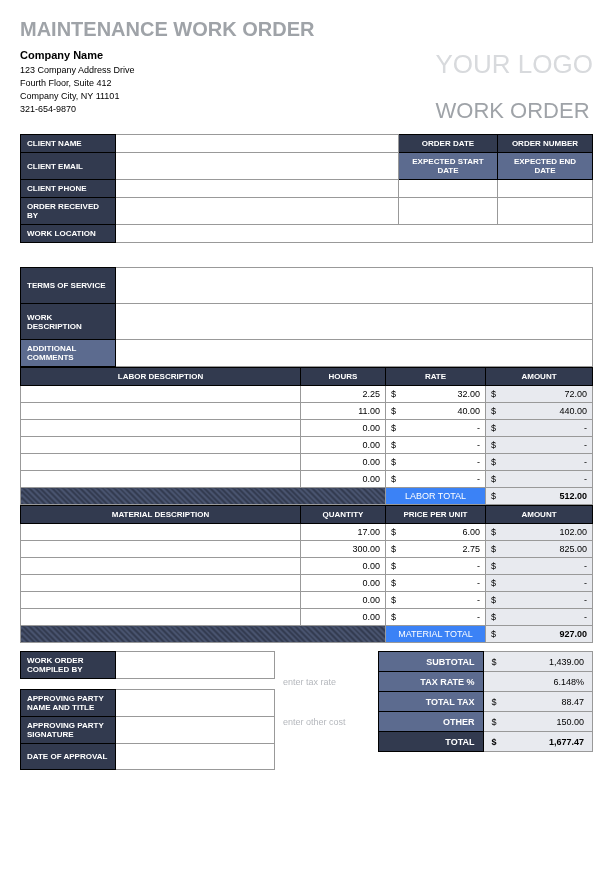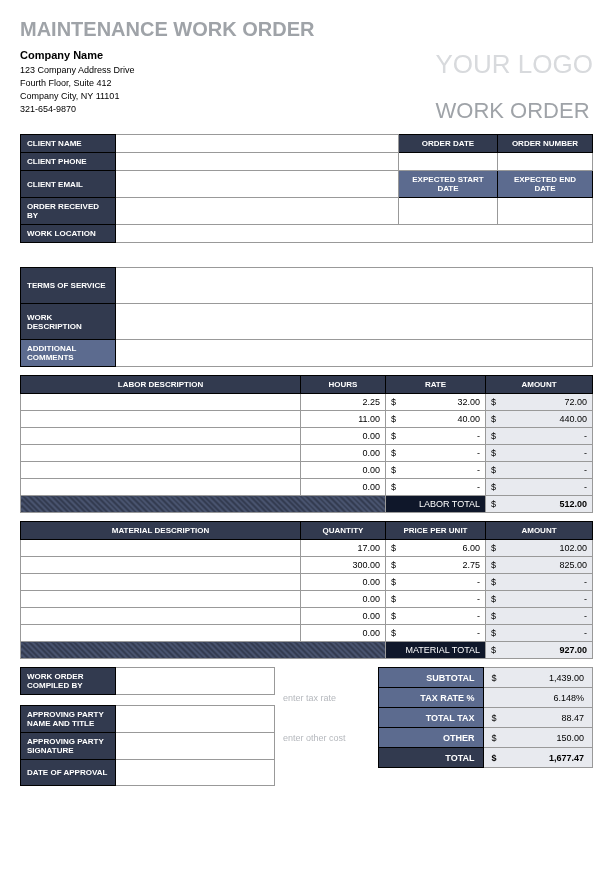--- a/index.html
+++ b/index.html
@@ -15,28 +15,28 @@
 .dark{background:#323a4f;color:#fff;font-weight:bold;font-size:8px;padding:4px 6px;border:1px solid #000}
 .mid{background:#5c6b8f;color:#fff;font-weight:bold;font-size:8px;padding:4px 6px;border:1px solid #000;text-align:center}
 .cell{border:1px solid #999;padding:3px 6px;font-size:9px;background:#fff}
 .hdr-info{margin-top:10px}
 .hdr-info td{height:18px}
 .lbl{width:95px}
 .desc-sec{margin-top:24px}
 .desc-sec .dark{width:95px;vertical-align:middle}
 .desc-sec .cell{height:36px}
 .add-c{background:#5c6b8f;color:#fff;font-weight:bold;font-size:8px;padding:4px 6px;border:1px solid #000}
-.line-items{margin-top:8px}
+.line-items{}
 .line-items th{background:#323a4f;color:#fff;font-weight:bold;font-size:8px;padding:4px;border:1px solid #000;text-align:center}
 .line-items td{border:1px solid #999;padding:3px 5px;height:17px;font-size:9px}
 .num{text-align:right}
 .amt{background:#e8eaef}
 .dol{float:left}
 .hatch{background:repeating-linear-gradient(45deg,#323a4f,#323a4f 2px,#4a5570 2px,#4a5570 4px);height:10px;border:1px solid #000}
-.tot-lbl{background:#0f172a;color:#fff;text-align:right;padding:4px 8px;border:1px solid #000}
+.tot-lbl{background:#3b82f6;color:#fff;text-align:center;padding:4px 8px;border:1px solid #000}
 .tot-val{background:#e8eaef;border:1px solid #999;padding:3px 8px}
 .summary{margin-top:8px;display:flex;justify-content:space-between;align-items:flex-start}
 .sum-left{width:255px}
 .sum-left table{margin-bottom:10px}
 .sum-left .dark{width:95px;height:26px;vertical-align:middle}
 .sum-left .cell{height:26px}
 .sum-right{width:310px}
 .sum-right td{height:20px;font-size:9px}
 .hint{color:#b5b8bd;text-align:left;padding-right:8px;font-size:9px}
 .sum-lbl{background:#5c6b8f;color:#fff;font-weight:bold;text-align:right;padding:4px 8px;border:1px solid #000;font-size:8px}
@@ -66,30 +66,30 @@
 
 <table class="hdr-info">
 <tbody>
         <tr>
   <td class="dark lbl">CLIENT NAME</td>
   <td class="cell" colspan="2"></td>
   <td class="dark" style="width:99px;text-align:center">ORDER DATE</td>
   <td class="dark" style="width:95px;text-align:center">ORDER NUMBER</td>
 </tr>
 <tr>
-  <td class="dark lbl">CLIENT PHONE</td>
-  <td class="cell" colspan="2"></td>
-  <td class="cell"></td>
-  <td class="cell"></td>
-</tr>
-<tr>
   <td class="dark lbl">CLIENT EMAIL</td>
   <td class="cell" colspan="2"></td>
   <td class="mid">EXPECTED START DATE</td>
   <td class="mid">EXPECTED END DATE</td>
+</tr>
+<tr>
+  <td class="dark lbl">CLIENT PHONE</td>
+  <td class="cell" colspan="2"></td>
+  <td class="cell"></td>
+  <td class="cell"></td>
 </tr>
 <tr>
   <td class="dark lbl">ORDER RECEIVED BY</td>
   <td class="cell" colspan="2"></td>
   <td class="cell"></td>
   <td class="cell"></td>
 </tr>
 <tr>
   <td class="dark lbl">WORK LOCATION</td>
   <td class="cell" colspan="4"></td>

